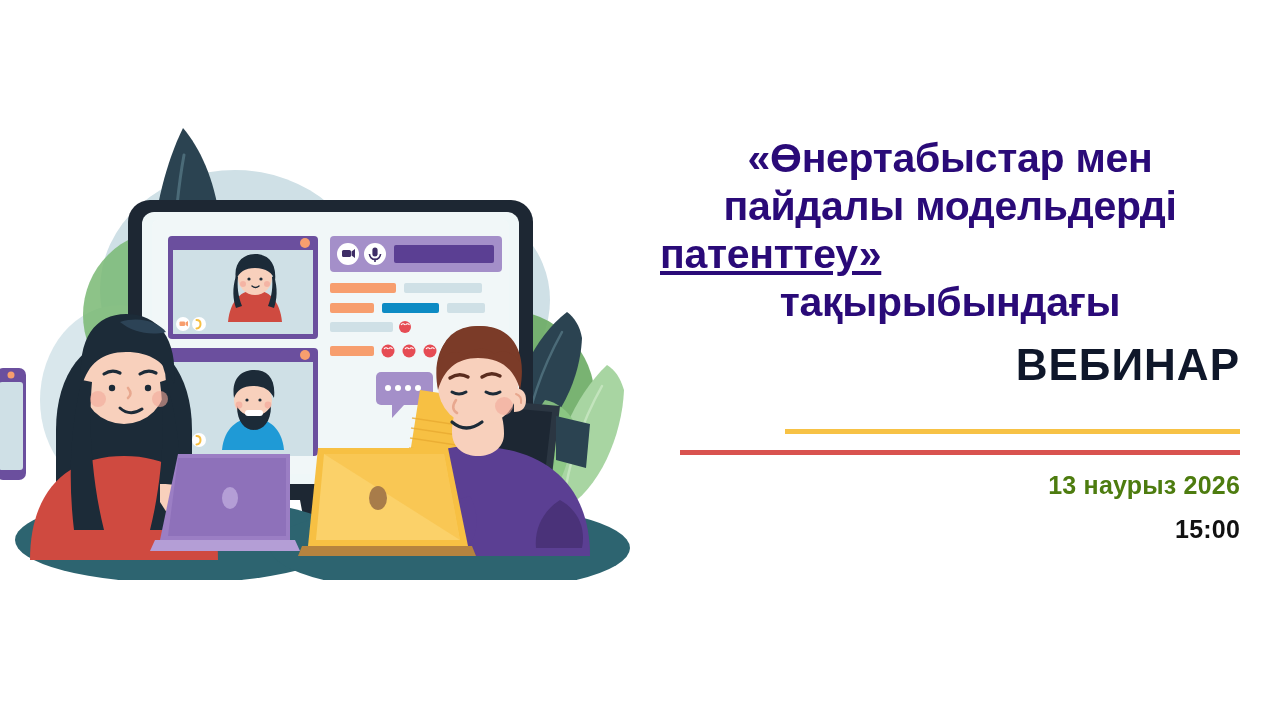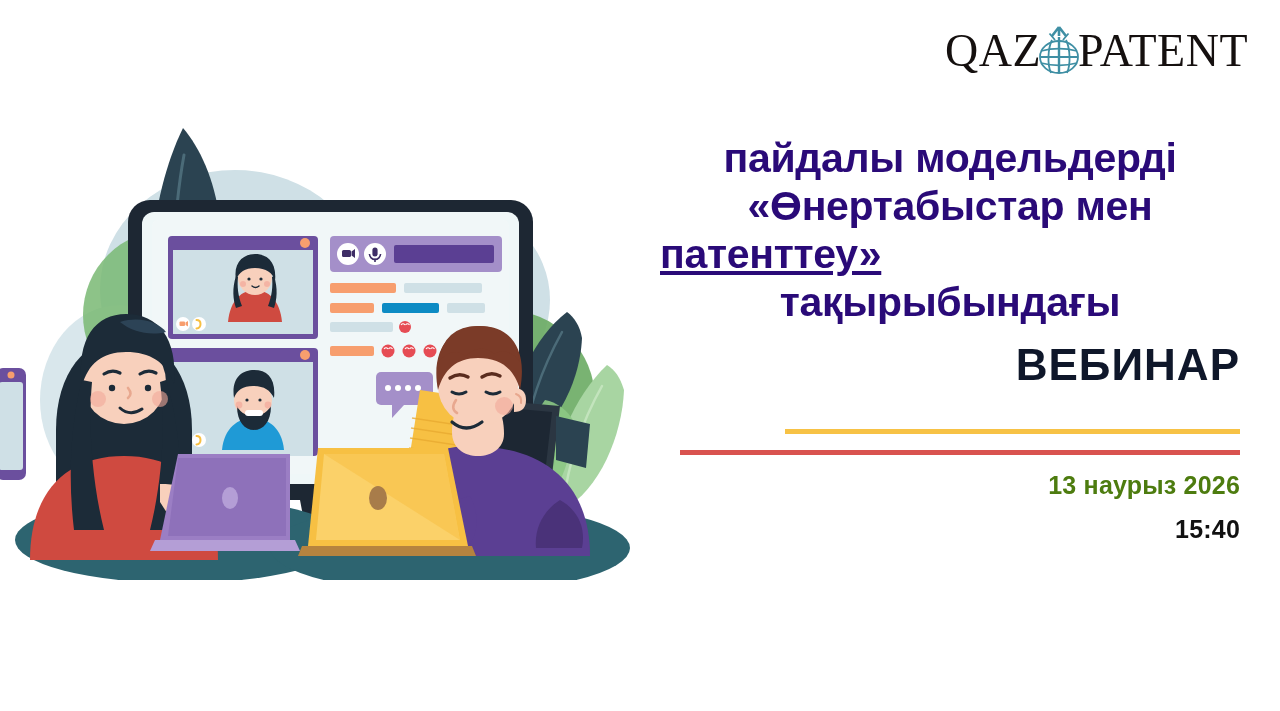--- a/index.html
+++ b/index.html
@@ -385,51 +385,32 @@
       <g>
         <path d="M318 348 L448 348 L468 446 L308 446 Z" fill="#f7c043"></path>
         <path d="M324 354 L444 354 L460 440 L316 440 Z" fill="#fbd169"></path>
         <path d="M324 354 L444 354 L460 440 Z" fill="#f7c043" opacity="0.55"></path>
         <ellipse cx="378" cy="398" rx="9" ry="12" fill="#a87c4a"></ellipse>
         <path d="M302 446 L472 446 L476 456 L298 456 Z" fill="#b5833f"></path>
       </g>
     </svg>
   </div>
 
-  <div id="logo">
-    <span class="logo-word">QAZ</span>
-    <span class="logo-mark">
-      <svg width="46" height="56" viewBox="0 0 46 56" xmlns="http://www.w3.org/2000/svg">
-        <g stroke="#3f8fa4" fill="none" stroke-width="1.8">
-          <path d="M23 3 L16 12 M23 3 L23 12 M23 3 L30 12" stroke-width="2.6"></path>
-          <path d="M13.5 9.5 L19 16 M32.5 9.5 L27 16"></path>
-          <ellipse cx="23" cy="33" rx="19" ry="16"></ellipse>
-          <path d="M23 13 L23 49" stroke-width="2.4"></path>
-          <path d="M16 16 C 12 24 11 40 15 49"></path>
-          <path d="M30 16 C 34 24 35 40 31 49"></path>
-          <path d="M5 27 C 16 24 30 24 41 27"></path>
-          <path d="M4.3 33 L41.7 33"></path>
-          <path d="M5 39 C 16 42 30 42 41 39"></path>
-        </g>
-      </svg>
-    </span>
-    <span class="logo-word">PATENT</span>
-  </div>
 
   <div id="text-col">
     <h1 id="webinar-title">
+      <span class="t-line l1">«Өнертабыстар мен</span>
       <span class="t-line l2">пайдалы модельдерді</span>
-      <span class="t-line l1">«Өнертабыстар мен</span>
       <span class="t-line l3">патенттеу»</span>
       <span class="t-line l4">тақырыбындағы</span>
     </h1>
     <div id="webinar-kicker">ВЕБИНАР</div>
   </div>
 
   <div id="rule-yellow"></div>
   <div id="rule-red"></div>
 
   <div id="datetime">
     <div id="event-date">13 наурыз 2026</div>
-    <div id="event-time">15:40</div>
+    <div id="event-time">15:00</div>
   </div>
 
 </div>
 
 </body></html>

